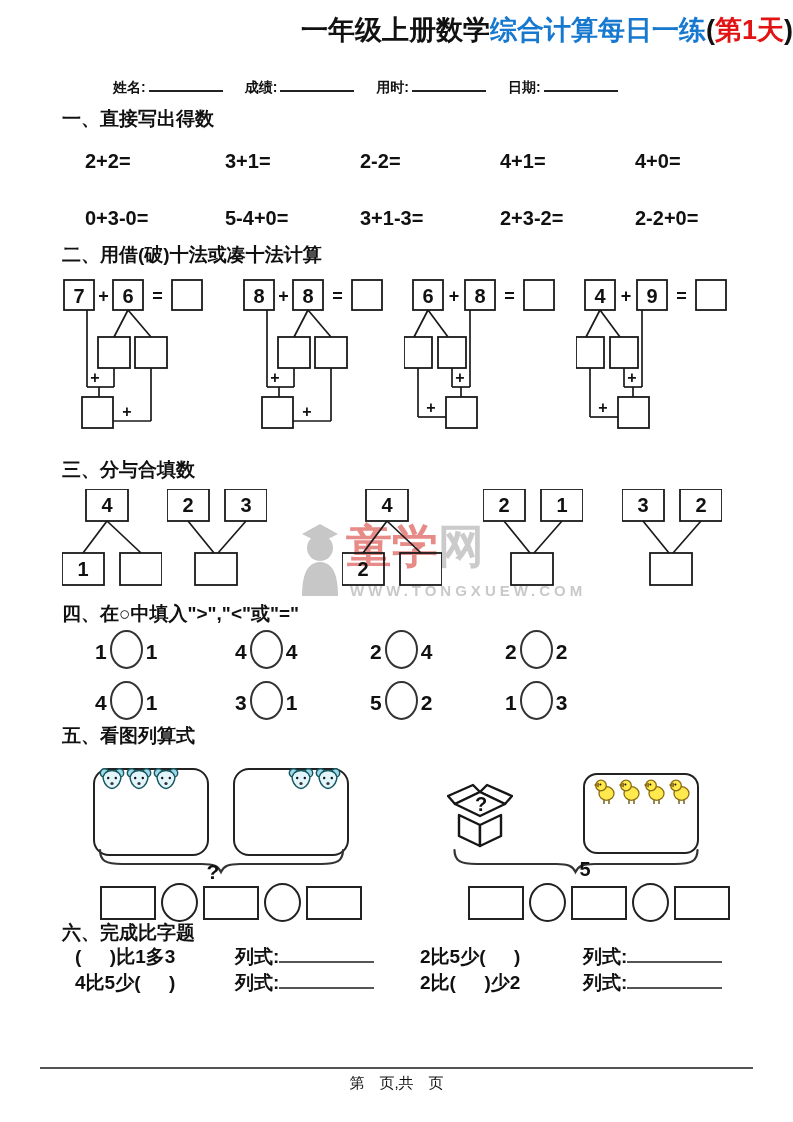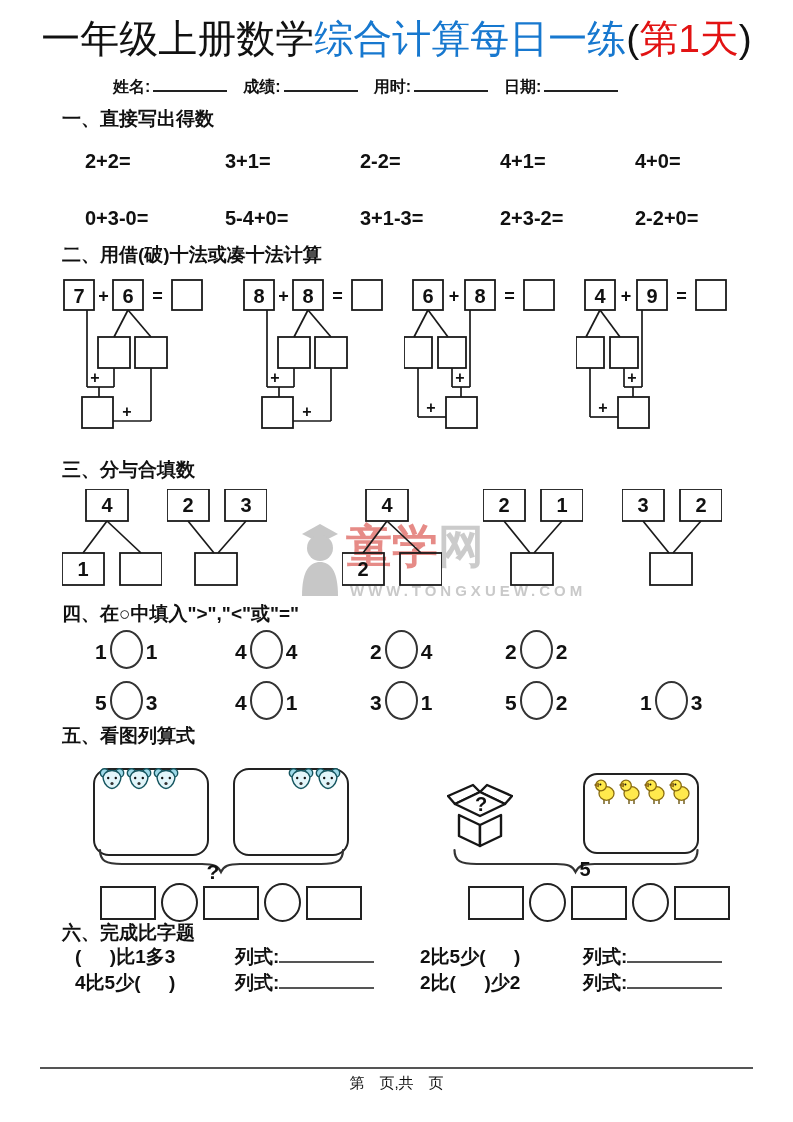--- a/index.html
+++ b/index.html
@@ -1,26 +1,26 @@
 <!DOCTYPE html>
 <html><head>
 <meta charset="utf-8">
 <style>
   html,body{margin:0;padding:0;background:#fff;}
   .page{position:relative;width:793px;height:1122px;background:#fff;overflow:hidden;
         font-family:"Liberation Sans","DejaVu Sans",sans-serif;color:#111;}
   .abs{position:absolute;}
 
   
-  .title{left:0;right:0;top:12px;text-align:center;font-size:39px;font-weight:400;letter-spacing:0;}
+  .title{left:0;right:0;top:12px;text-align:right;font-size:27px;font-weight:700;letter-spacing:0;}
   .t-blue{color:#1778cf;}
   .t-red{color:#e21313;}
 
   
-  .hfields{left:113px;top:74px;display:flex;gap:16px;font-size:16px;font-weight:700;}
+  .hfields{left:113px;top:74px;display:flex;gap:22px;font-size:14px;font-weight:700;}
   .uline{display:inline-block;width:74px;height:16px;border-bottom:2.2px solid #222;margin-left:3px;}
 
   .hd{font-size:19px;font-weight:700;}
 
   
   .eqrow{display:grid;font-size:20px;font-weight:600;}
   .r1{grid-template-columns:140px 135px 140px 135px 120px;margin-top:20px;}
   .r4{grid-template-columns:140px 135px 135px 135px 110px;font-size:21px;}
   .cir{display:inline-block;width:29px;height:35px;border:2px solid #333;border-radius:50%;
        margin:0 3px;vertical-align:-10px;background:transparent;}
@@ -294,21 +294,20 @@
     </svg>
 
     <div class="abs hd" style="left:62px;top:601px;">四、在○中填入"&gt;","&lt;"或"="</div>
     <div class="abs eqrow r4" style="left:95px;top:630px;">
       <span><span>1</span><span class="cir"></span><span>1</span></span>
       <span><span>4</span><span class="cir"></span><span>4</span></span>
       <span><span>2</span><span class="cir"></span><span>4</span></span>
       <span><span>2</span><span class="cir"></span><span>2</span></span>
     </div>
     <div class="abs eqrow r4" style="left:95px;top:681px;">
-      <span><span>5</span><span class="cir"></span><span>3</span></span>
       <span><span>4</span><span class="cir"></span><span>1</span></span>
       <span><span>3</span><span class="cir"></span><span>1</span></span>
       <span><span>5</span><span class="cir"></span><span>2</span></span>
       <span><span>1</span><span class="cir"></span><span>3</span></span>
     </div>
 
     <div class="abs hd" style="left:62px;top:723px;">五、看图列算式</div>
 
     <div class="abs rrect" style="left:93px;top:768px;width:112px;height:84px;">
       <div class="micro-row" style="padding:2px 0 0 4px;margin-top:-5px;gap:1px;">

